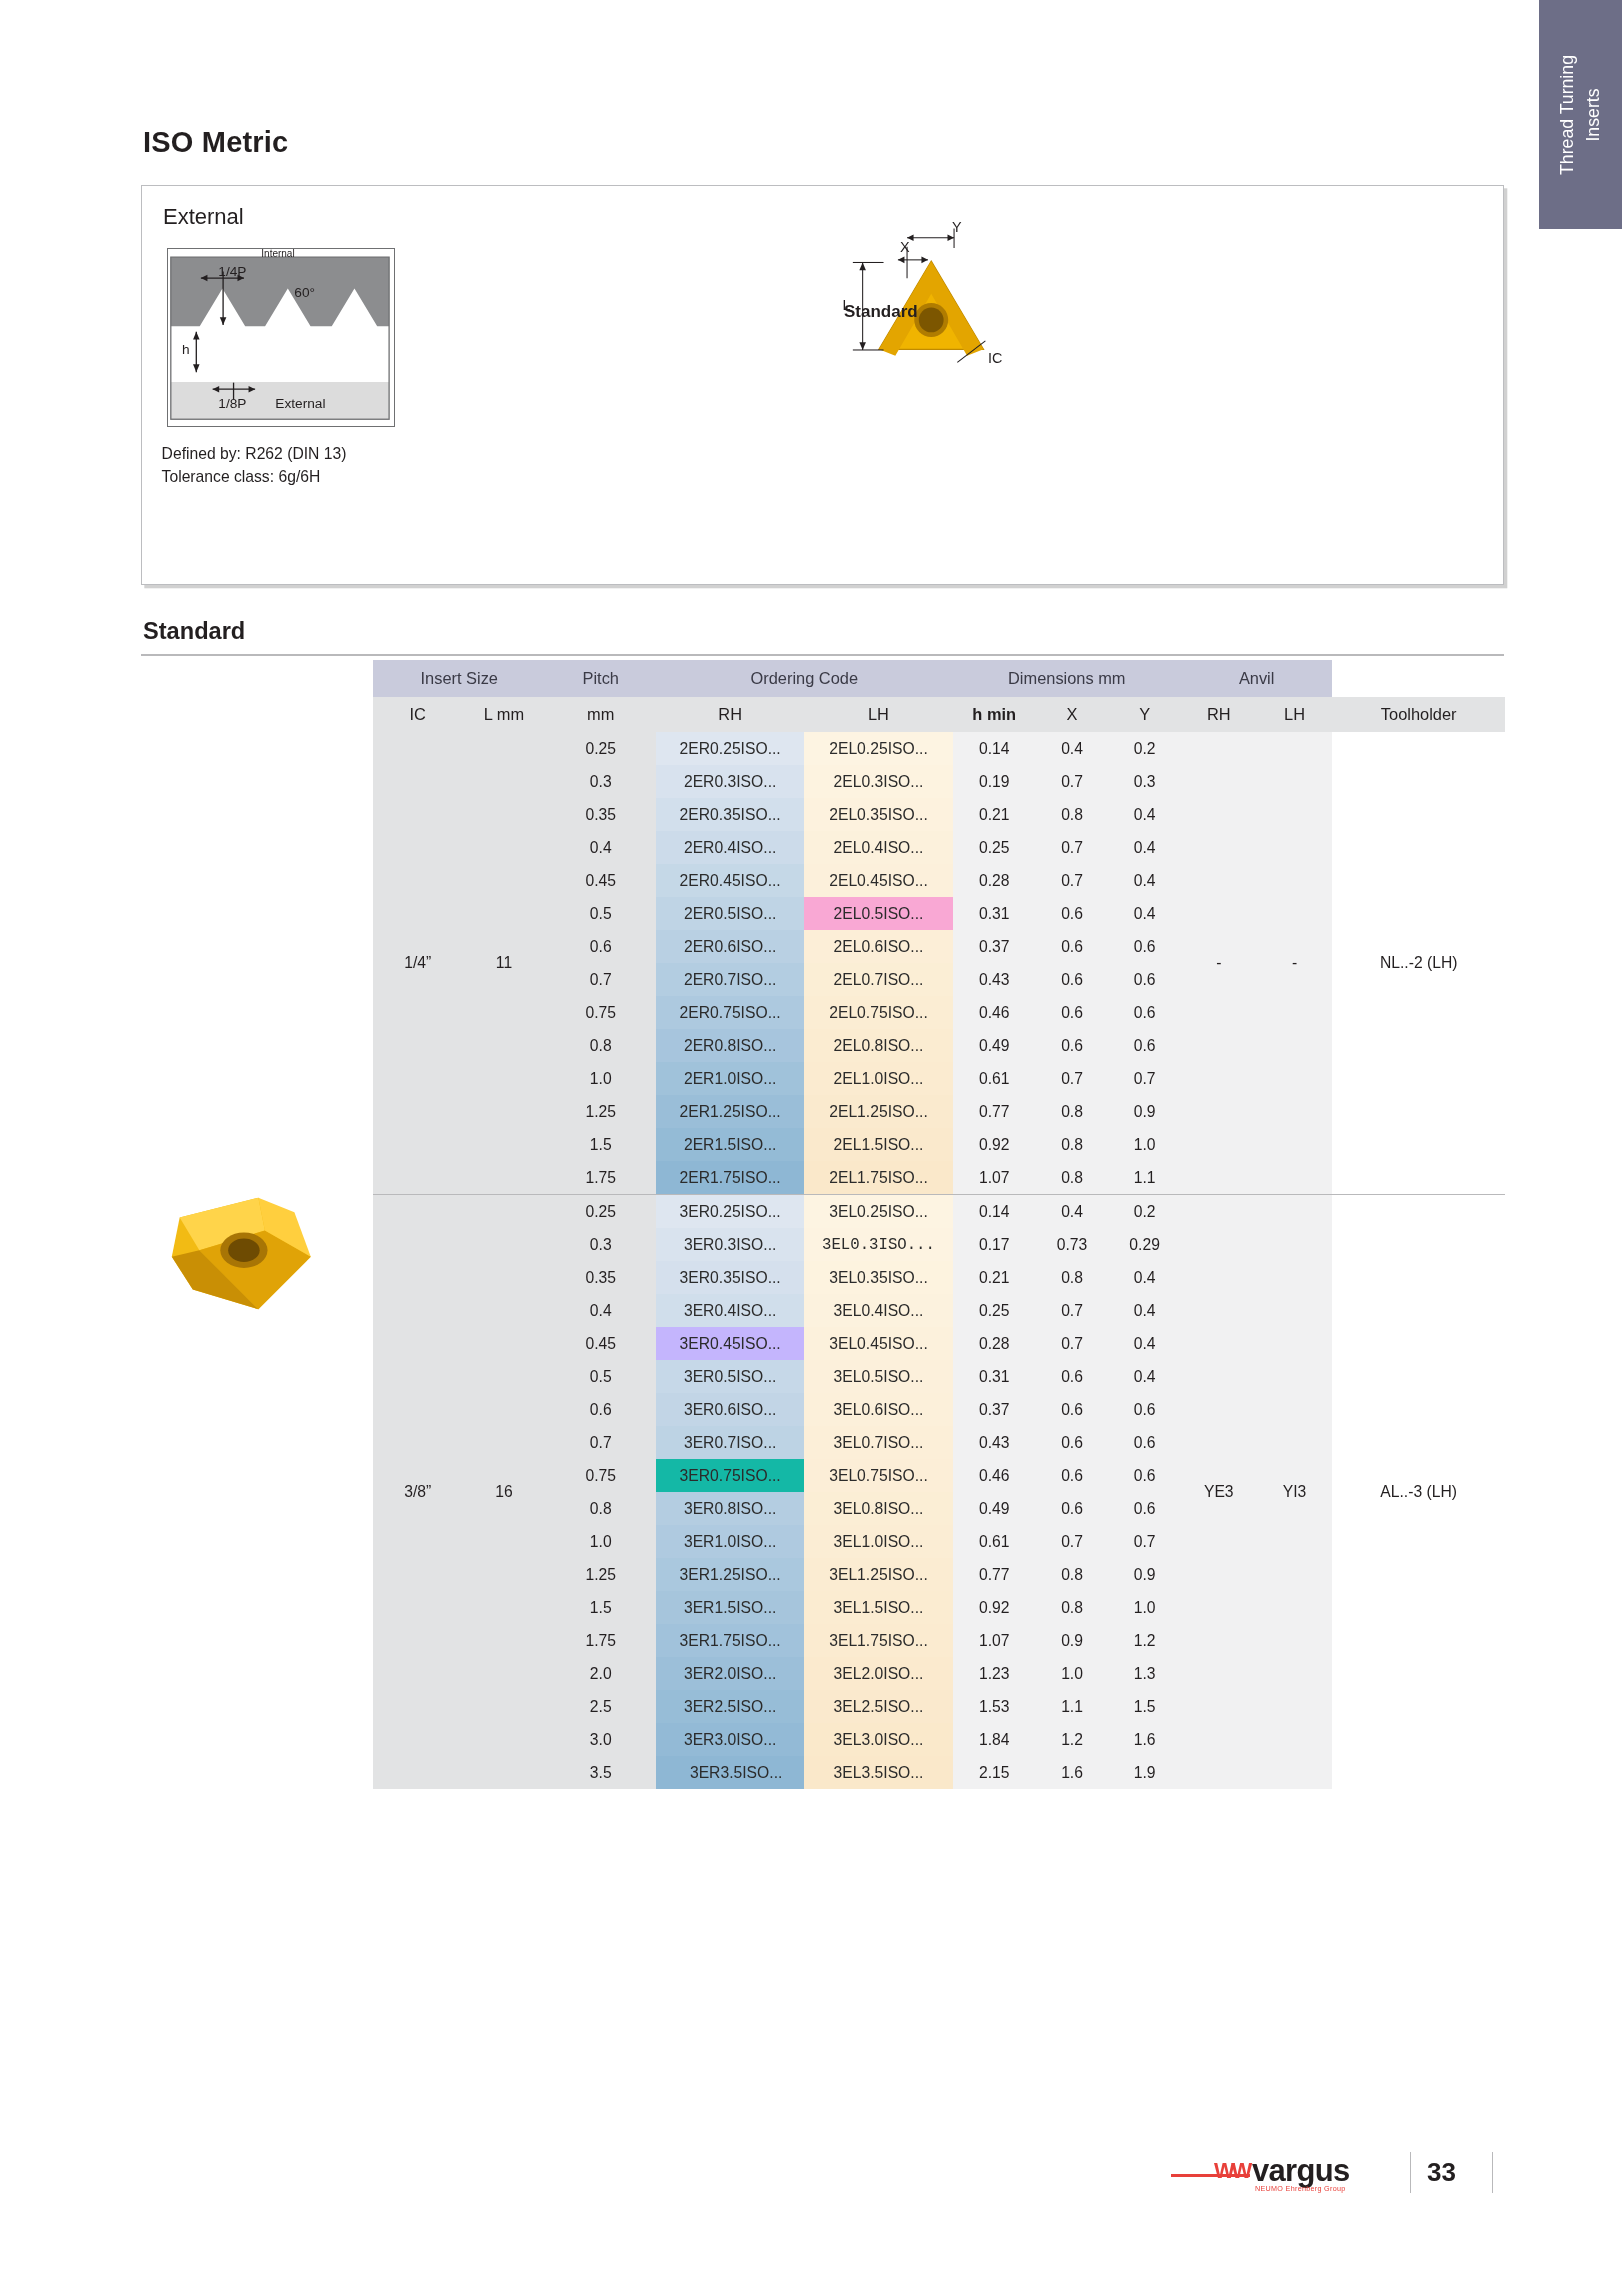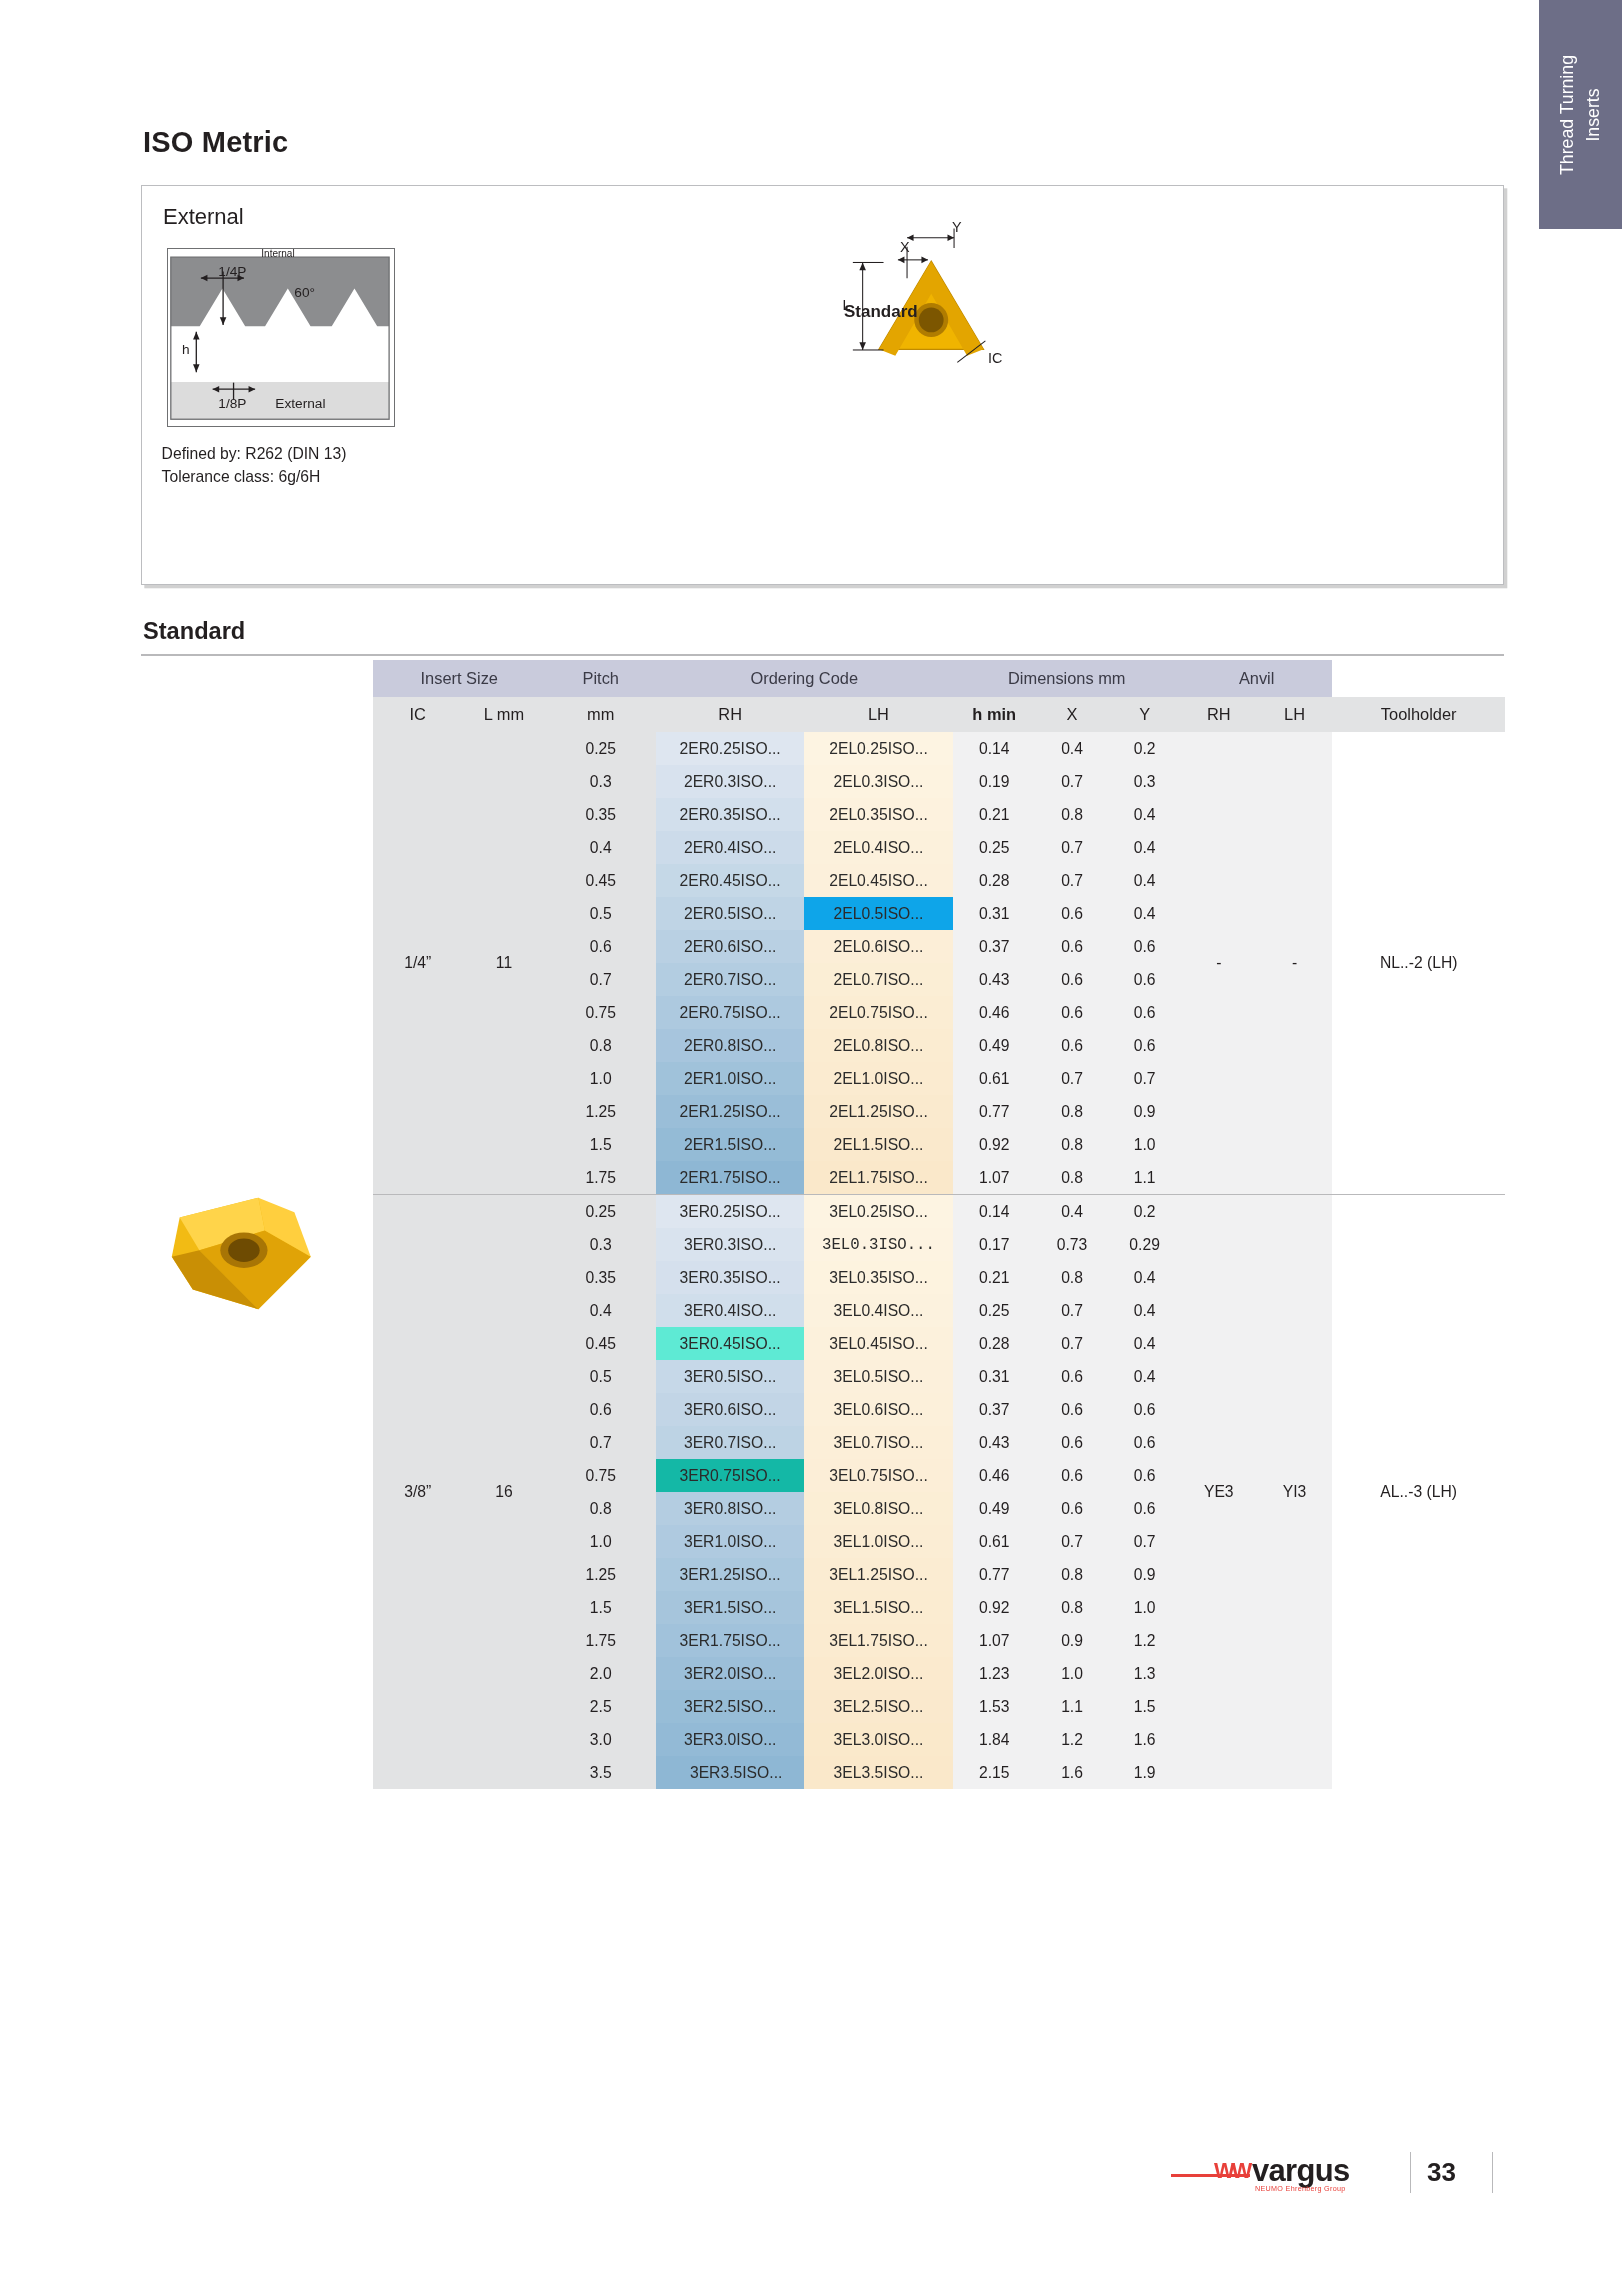--- a/index.html
+++ b/index.html
@@ -435,21 +435,21 @@
           <td class="c-pitch">0.45</td>
           <td class="code-rh" style="background: rgb(197, 216, 231);">2ER0.45ISO...</td>
           <td class="code-lh" style="background: rgb(252, 240, 219);">2EL0.45ISO...</td>
           <td class="c-dim">0.28</td>
           <td class="c-dim">0.7</td>
           <td class="c-dim">0.4</td>
         </tr>
         <tr>
           <td class="c-pitch">0.5</td>
           <td class="code-rh" style="background: rgb(191, 212, 229);">2ER0.5ISO...</td>
-          <td class="code-lh" style="background: #0ea5e9;">2EL0.5ISO...</td>
+          <td class="code-lh" style="background: #f9a8d4;">2EL0.5ISO...</td>
           <td class="c-dim">0.31</td>
           <td class="c-dim">0.6</td>
           <td class="c-dim">0.4</td>
         </tr>
         <tr>
           <td class="c-pitch">0.6</td>
           <td class="code-rh" style="background: rgb(185, 208, 227);">2ER0.6ISO...</td>
           <td class="code-lh" style="background: rgb(252, 238, 215);">2EL0.6ISO...</td>
           <td class="c-dim">0.37</td>
           <td class="c-dim">0.6</td>
@@ -543,21 +543,21 @@
         <tr>
           <td class="c-pitch">0.4</td>
           <td class="code-rh" style="background: rgb(208, 222, 235);">3ER0.4ISO...</td>
           <td class="code-lh" style="background: rgb(252, 242, 222);">3EL0.4ISO...</td>
           <td class="c-dim">0.25</td>
           <td class="c-dim">0.7</td>
           <td class="c-dim">0.4</td>
         </tr>
         <tr>
           <td class="c-pitch">0.45</td>
-          <td class="code-rh" style="background: #5eead4;">3ER0.45ISO...</td>
+          <td class="code-rh" style="background: #c4b5fd;">3ER0.45ISO...</td>
           <td class="code-lh" style="background: rgb(252, 241, 220);">3EL0.45ISO...</td>
           <td class="c-dim">0.28</td>
           <td class="c-dim">0.7</td>
           <td class="c-dim">0.4</td>
         </tr>
         <tr>
           <td class="c-pitch">0.5</td>
           <td class="code-rh" style="background: rgb(198, 216, 232);">3ER0.5ISO...</td>
           <td class="code-lh" style="background: rgb(252, 240, 219); margin-left: 45px;">3EL0.5ISO...</td>
           <td class="c-dim">0.31</td>

